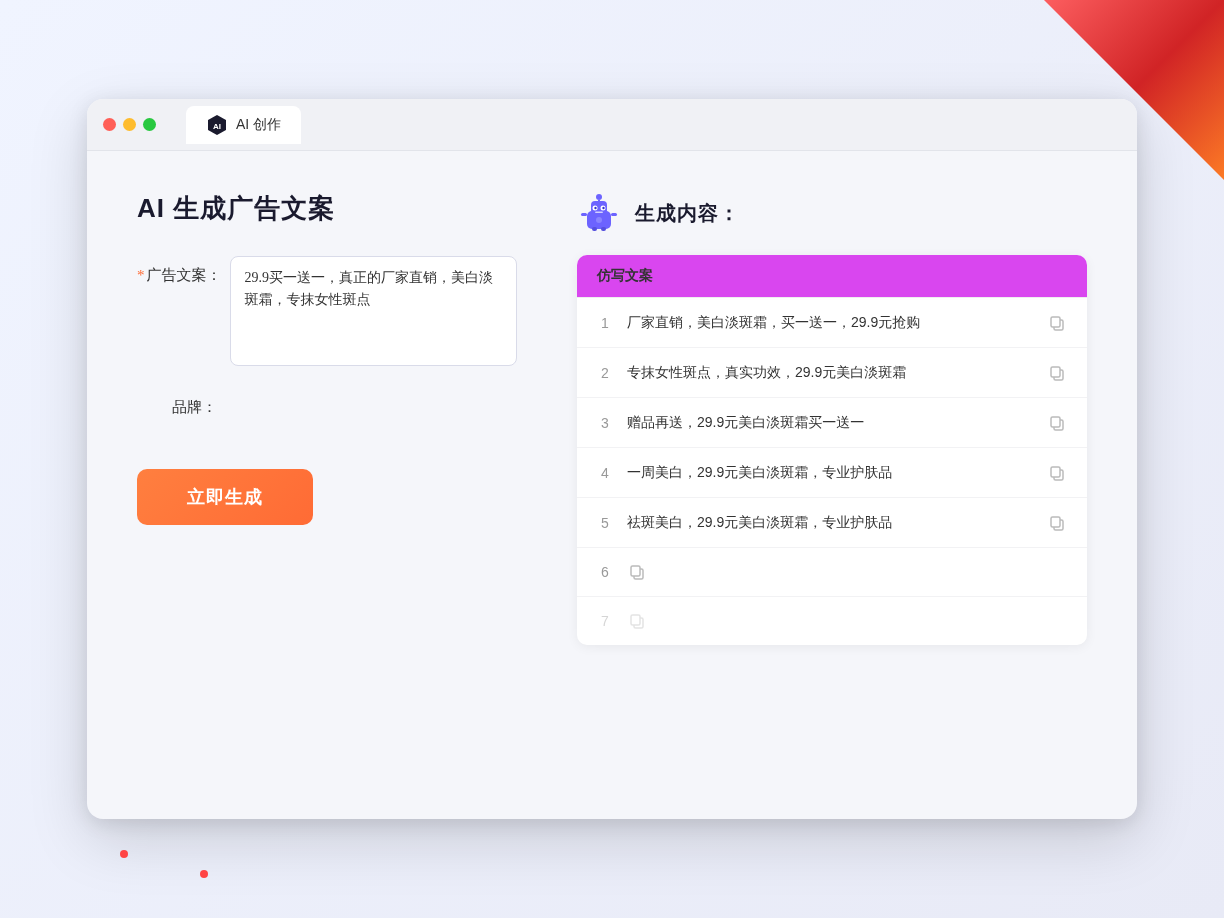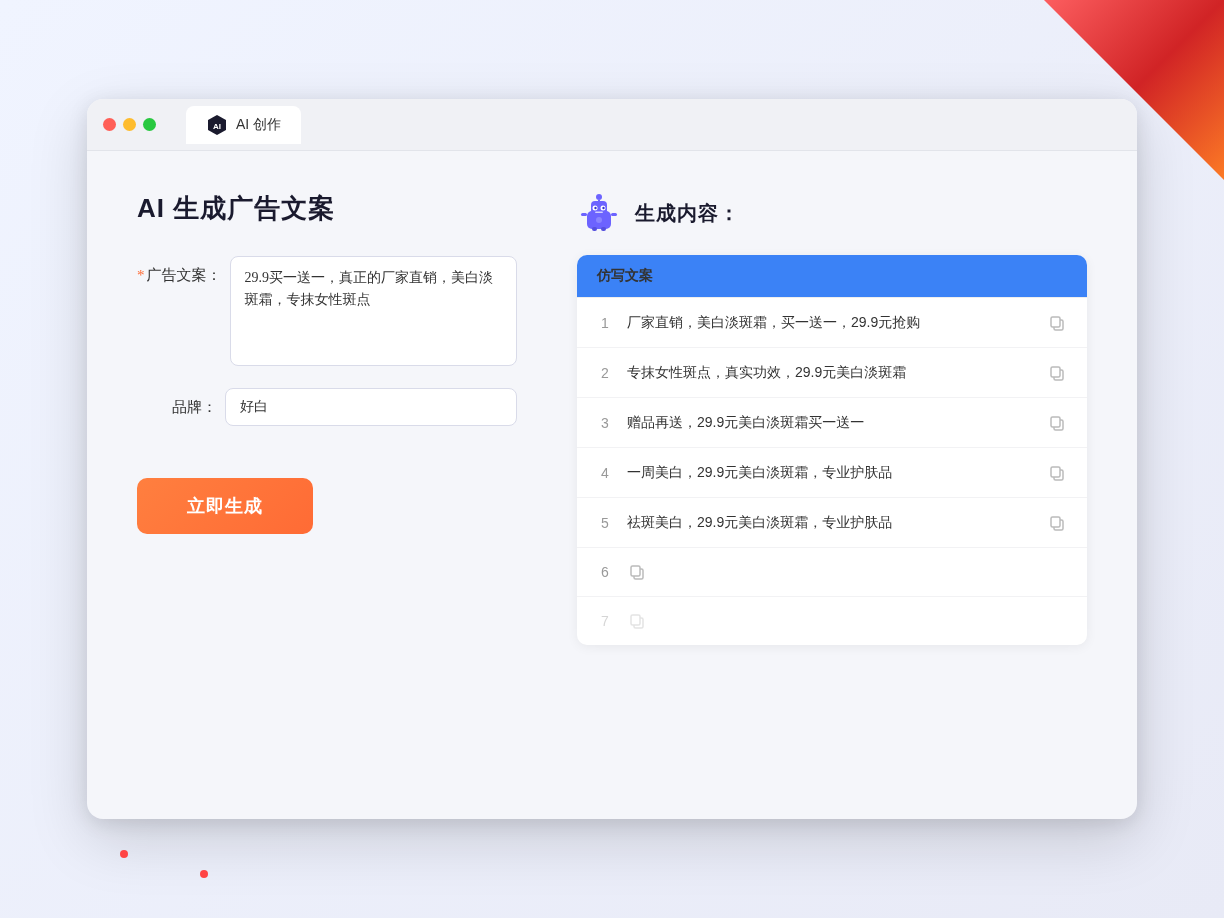--- a/index.html
+++ b/index.html
@@ -206,21 +206,21 @@
     }
 
     .result-table {
       background: white;
       border-radius: 10px;
       overflow: hidden;
       box-shadow: 0 2px 12px rgba(0,0,0,0.06);
     }
 
     .table-header {
-      background: #3b82f6;
+      background: #d946ef;
       padding: 12px 20px;
       font-size: 14px;
       font-weight: 600;
       color: #333;
       border-bottom: 1px solid #eee;
     }
 
     .table-row {
       display: flex;
       align-items: center;
@@ -302,21 +302,20 @@
           <span class="required-star">*</span><span>广告文案：</span>
         </label>
         <textarea class="form-input form-textarea" style="">29.9买一送一，真正的厂家直销，美白淡斑霜，专抹女性斑点</textarea>
       </div>
 
       
 
       
       <div class="form-group">
         <label class="form-label">品牌：</label>
-        <input type="text" class="form-input" value="好白" style="">
       </div>
 
       
       <button class="generate-btn">立即生成</button>
     </div>
 
     <div class="right-panel">
       <div class="result-header">
 
         <div class="robot-icon">

